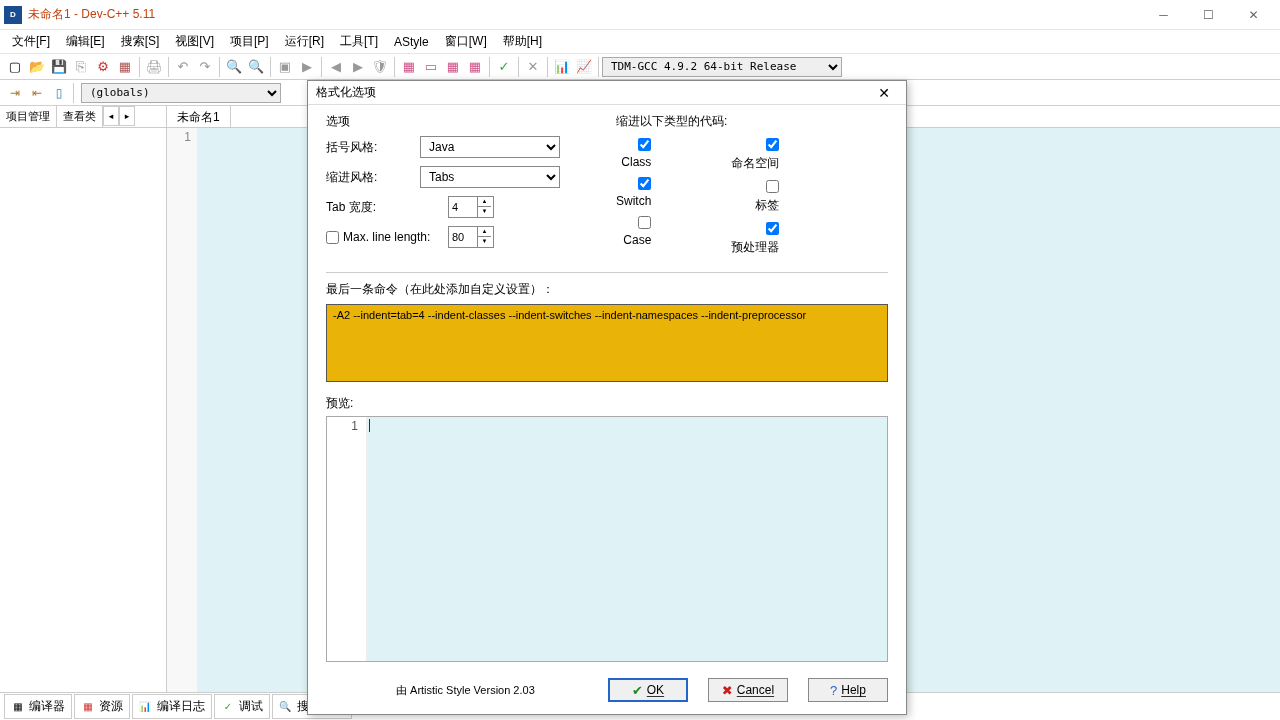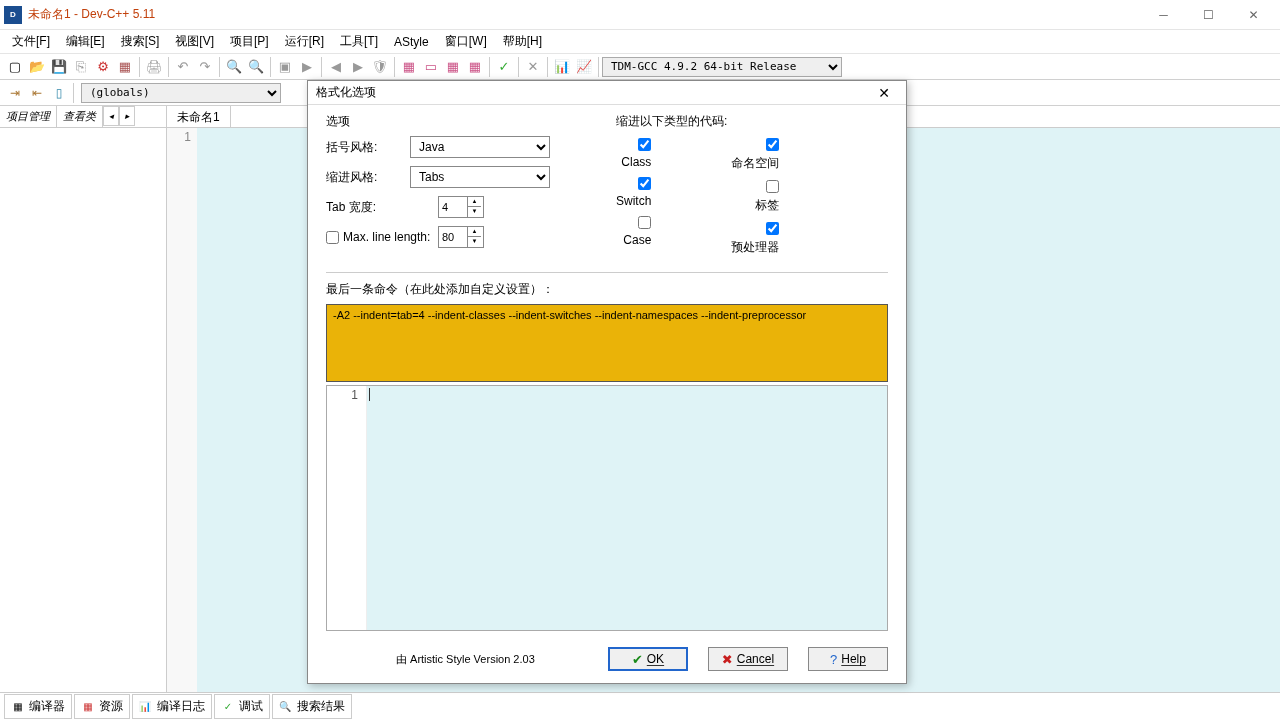--- a/index.html
+++ b/index.html
@@ -22,21 +22,21 @@
 .toolbar .sep { width: 1px; height: 20px; background: #ccc; margin: 0 3px; }
 .toolbar .compiler-select { width: 240px; height: 20px; border: 1px solid #aaa; font-family: monospace; font-size: 11px; padding: 0 4px; }
 
 
 .toolbar2 { height: 26px; display: flex; align-items: center; padding: 2px 4px; border-bottom: 1px solid #d0d0d0; }
 .toolbar2 .tb-btn { width: 22px; height: 22px; display: flex; align-items: center; justify-content: center; cursor: pointer; border: 1px solid transparent; }
 .toolbar2 .scope-select { height: 20px; border: 1px solid #aaa; font-family: monospace; font-size: 11px; padding: 0 4px; margin-left: 4px; width: 200px; }
 
 
 .main-area { display: flex; height: 586px; }
-.sidebar { width: 167px; border-right: 1px solid #ccc; font-style: italic; }
+.sidebar { width: 167px; border-right: 1px solid #ccc; }
 .sidebar-tabs { height: 22px; display: flex; border-bottom: 1px solid #ccc; }
 .sidebar-tab { padding: 3px 6px; font-size: 11px; border-right: 1px solid #ccc; cursor: pointer; }
 .sidebar-tab.active { background: #fff; }
 .sidebar-nav { display: flex; }
 .sidebar-nav-btn { width: 16px; height: 20px; border: 1px solid #ccc; display: flex; align-items: center; justify-content: center; font-size: 9px; cursor: pointer; }
 
 .editor { flex: 1; display: flex; flex-direction: column; }
 .editor-tabs { height: 22px; display: flex; border-bottom: 1px solid #ccc; }
 .editor-tab { padding: 3px 10px; border-right: 1px solid #ccc; cursor: pointer; background: #fff; }
 .editor-body { flex: 1; display: flex; }
@@ -49,21 +49,21 @@
 .bt-icon { width: 14px; height: 14px; display: inline-flex; align-items: center; justify-content: center; font-size: 10px; }
 
 
 .dialog { position: absolute; left: 307px; top: 80px; width: 600px; background: #fff; border: 1px solid #888; box-shadow: 2px 2px 8px rgba(0,0,0,0.25); }
 .dialog-title { height: 24px; display: flex; align-items: center; padding: 0 8px; border-bottom: 1px solid #ddd; }
 .dialog-title span { flex: 1; font-size: 12px; }
 .dialog-close { width: 28px; height: 22px; display: flex; align-items: center; justify-content: center; cursor: pointer; font-size: 14px; }
 .dialog-body { padding: 8px 18px 10px 18px; }
 
 .section-label { font-size: 12px; margin-bottom: 6px; display: block; }
-.opt-row { display: flex; align-items: center; margin-bottom: 8px; }
+.opt-row { display: flex; align-items: center; margin-bottom: 8px; gap: 10px; }
 .opt-row .lbl { width: 84px; }
 .opt-row select { width: 140px; height: 22px; border: 1px solid #888; background: #fff; padding: 0 4px; }
 .opt-row .spinner { display: flex; align-items: center; width: 46px; height: 22px; border: 1px solid #888; }
 .opt-row .spinner input { width: 28px; border: none; padding: 0 3px; height: 20px; outline: none; font-size: 11px; }
 .opt-row .spinner .sp-btns { width: 14px; display: flex; flex-direction: column; border-left: 1px solid #888; }
 .opt-row .spinner .sp-btn { height: 10px; font-size: 6px; line-height: 8px; text-align: center; cursor: pointer; border-bottom: 1px solid #888; }
 .opt-row .spinner .sp-btn:last-child { border-bottom: none; }
 
 .cols { display: flex; gap: 30px; }
 .col-left { width: 260px; }
@@ -285,20 +285,21 @@
                 <span>预处理器</span>
               </label>
           </div>
         </div>
       </div>
     </div>
     <div class="divider"></div>
     <div class="cmd-label">最后一条命令（在此处添加自定义设置）：</div>
     <textarea class="cmd-box" style="">-A2 --indent=tab=4 --indent-classes --indent-switches --indent-namespaces --indent-preprocessor</textarea>
 
+    <div class="preview-label">预览:</div>
     <div class="preview-box">
       <div class="preview-gutter"><span>1</span></div>
       <div class="preview-code"><span style="border-left:1px solid #333;height:13px;display:inline-block"></span></div>
     </div>
   </div>
   <div class="dialog-footer">
     <div class="version">由 Artistic Style Version 2.03</div>
     <div class="dlg-btn primary">
         <span class="bicon green">✔</span>
         <span class="blabel">OK</span>

